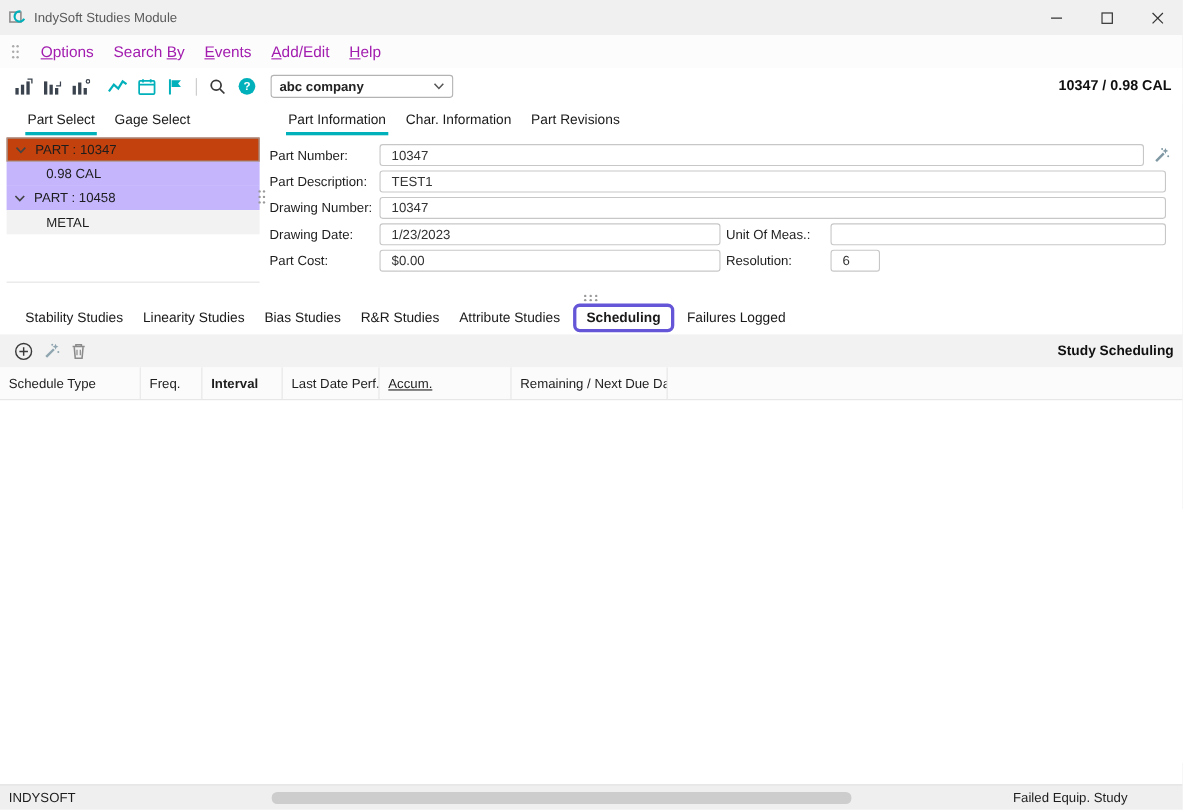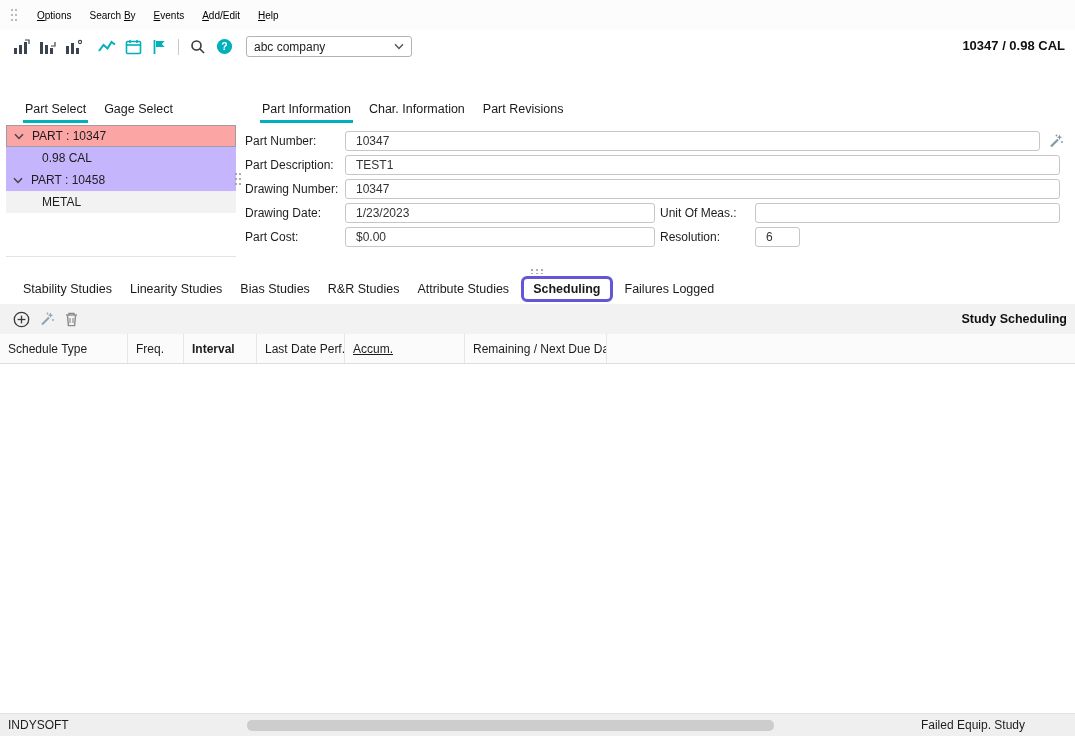--- a/index.html
+++ b/index.html
@@ -9,44 +9,44 @@
 
   
   .titlebar { height: 32px; background: #f0f0f0; display: flex; align-items: center; padding-left: 8px; }
   .title-text { font-size: 12px; color: #5a5a5a; margin-left: 7px; }
   .win-btns { margin-left: auto; display: flex; height: 100%; }
   .win-btn { width: 46px; height: 100%; display: flex; align-items: center; justify-content: center; }
 
   
   .menubar { height: 30px; background: #fcfcfc; display: flex; align-items: center; padding-left: 10px; }
   .menubar-grip { margin-right: 10px; display: flex; align-items: center; }
-  .menu-item { font-size: 10px; color: #000000; padding: 5px 9px; white-space: pre; }
+  .menu-item { font-size: 14px; color: #a21caf; padding: 5px 9px; white-space: pre; }
   .menu-key { text-decoration: underline; }
 
   
   .toolbar { height: 33px; display: flex; align-items: center; padding-left: 8px; position: relative; background: #fff; }
   .tool-btn { width: 26px; height: 24px; display: flex; align-items: center; justify-content: center; }
   .tool-sep { width: 1px; height: 16px; background: #c9c9c9; margin: 0 6px; }
   .company-select { width: 166px; height: 21px; border: 1px solid #b3b3b3; border-radius: 3px;
     display: flex; align-items: center; padding: 0 7px; font-size: 12px; color: #222; margin-left: 9px; background:#fff; }
-  .company-select .cs-label { flex: 1; }
+  .company-select .cs-label { flex: 1; font-weight: bold; }
   .part-context { position: absolute; right: 10px; top: 8px; font-weight: bold; font-size: 13px; color: #101010; }
 
   
   .tabs { display: flex; align-items: flex-end; }
   .tab { font-size: 12.5px; color: #1a1a1a; padding: 6px 9px 8px; position: relative; white-space: nowrap; }
   .tab.active::after { content: ""; position: absolute; left: 7px; right: 7px; bottom: 1px; height: 3px; background: #00b0ba; }
 
   
   .left-panel { position: absolute; left: 6px; top: 96px; width: 230px; height: 161px; background: #fff; border-bottom: 1px solid #e3e3e3; }
   .left-panel .tabs { padding-left: 10px; }
   .tree { margin-top: 1px; }
   .tree-row { height: 22px; display: flex; align-items: center; font-size: 12px; color: #1d1d1d; padding-left: 7px; background: #c4b5fd; }
   .tree-row.alt { background: #f2f2f2; }
-  .tree-row.selected { background: #fca5a5; border: 1px solid #9d9d9d; }
+  .tree-row.selected { background: #c2410c; border: 1px solid #9d9d9d; }
   .tree-chevron { width: 18px; display: flex; align-items: center; }
   .tree-child { padding-left: 36px; }
 
   
   .right-panel { position: absolute; left: 245px; top: 96px; width: 824px; }
   .right-panel .tabs { padding-left: 8px; }
   .form { margin-top: 5px; }
   .form-row { display: flex; align-items: center; height: 24px; }
   .form-label { width: 100px; font-size: 12px; color: #1d1d1d; flex: 0 0 auto; }
   .form-label.mid { width: 95px; margin-left: 5px; }
@@ -90,20 +90,47 @@
   .status-left { position: absolute; left: 8px; top: 4px; }
   .status-right { position: absolute; right: 50px; top: 4px; }
   .scroll-thumb { position: absolute; left: 247px; top: 6px; width: 527px; height: 11px;
     background: #cdcdcd; border-radius: 5px; }
 </style>
 </head>
 <body>
 
 <div class="app">
 
+  <div class="titlebar">
+    <span style="display:flex">
+      <svg width="16" height="16" viewBox="0 0 16 16">
+        <rect x="1" y="3" width="10" height="9" fill="none" stroke="#8a8a8a" stroke-width="1.4"></rect>
+        <path d="M14 9 a4.6 4.6 0 1 1 -3.4 -6.6" fill="none" stroke="#00b0ba" stroke-width="2"></path>
+      </svg>
+    </span>
+    <span class="title-text">IndySoft Studies Module</span>
+    <div class="win-btns">
+      <div class="win-btn">
+        <svg width="11" height="11" viewBox="0 0 11 11">
+            <line x1="0.5" y1="5.5" x2="10.5" y2="5.5" stroke="#333" stroke-width="1.1"></line>
+          </svg>
+      </div>
+      <div class="win-btn">
+        <svg width="11" height="11" viewBox="0 0 11 11">
+            <rect x="0.8" y="0.8" width="9.4" height="9.4" fill="none" stroke="#333" stroke-width="1.1"></rect>
+          </svg>
+      </div>
+      <div class="win-btn">
+        <svg width="11" height="11" viewBox="0 0 11 11">
+            <line x1="0.8" y1="0.8" x2="10.2" y2="10.2" stroke="#333" stroke-width="1.1"></line>
+            <line x1="10.2" y1="0.8" x2="0.8" y2="10.2" stroke="#333" stroke-width="1.1"></line>
+          </svg>
+      </div>
+    </div>
+  </div>
 
   <div class="menubar">
     <span class="menubar-grip">
       <svg width="8" height="14" viewBox="0 0 8 14">
         <circle cx="2" cy="2" r="1.1" fill="#ababab"></circle>
           <circle cx="6" cy="2" r="1.1" fill="#ababab"></circle>
         <circle cx="2" cy="7" r="1.1" fill="#ababab"></circle>
           <circle cx="6" cy="7" r="1.1" fill="#ababab"></circle>
         <circle cx="2" cy="12" r="1.1" fill="#ababab"></circle>
           <circle cx="6" cy="12" r="1.1" fill="#ababab"></circle>

